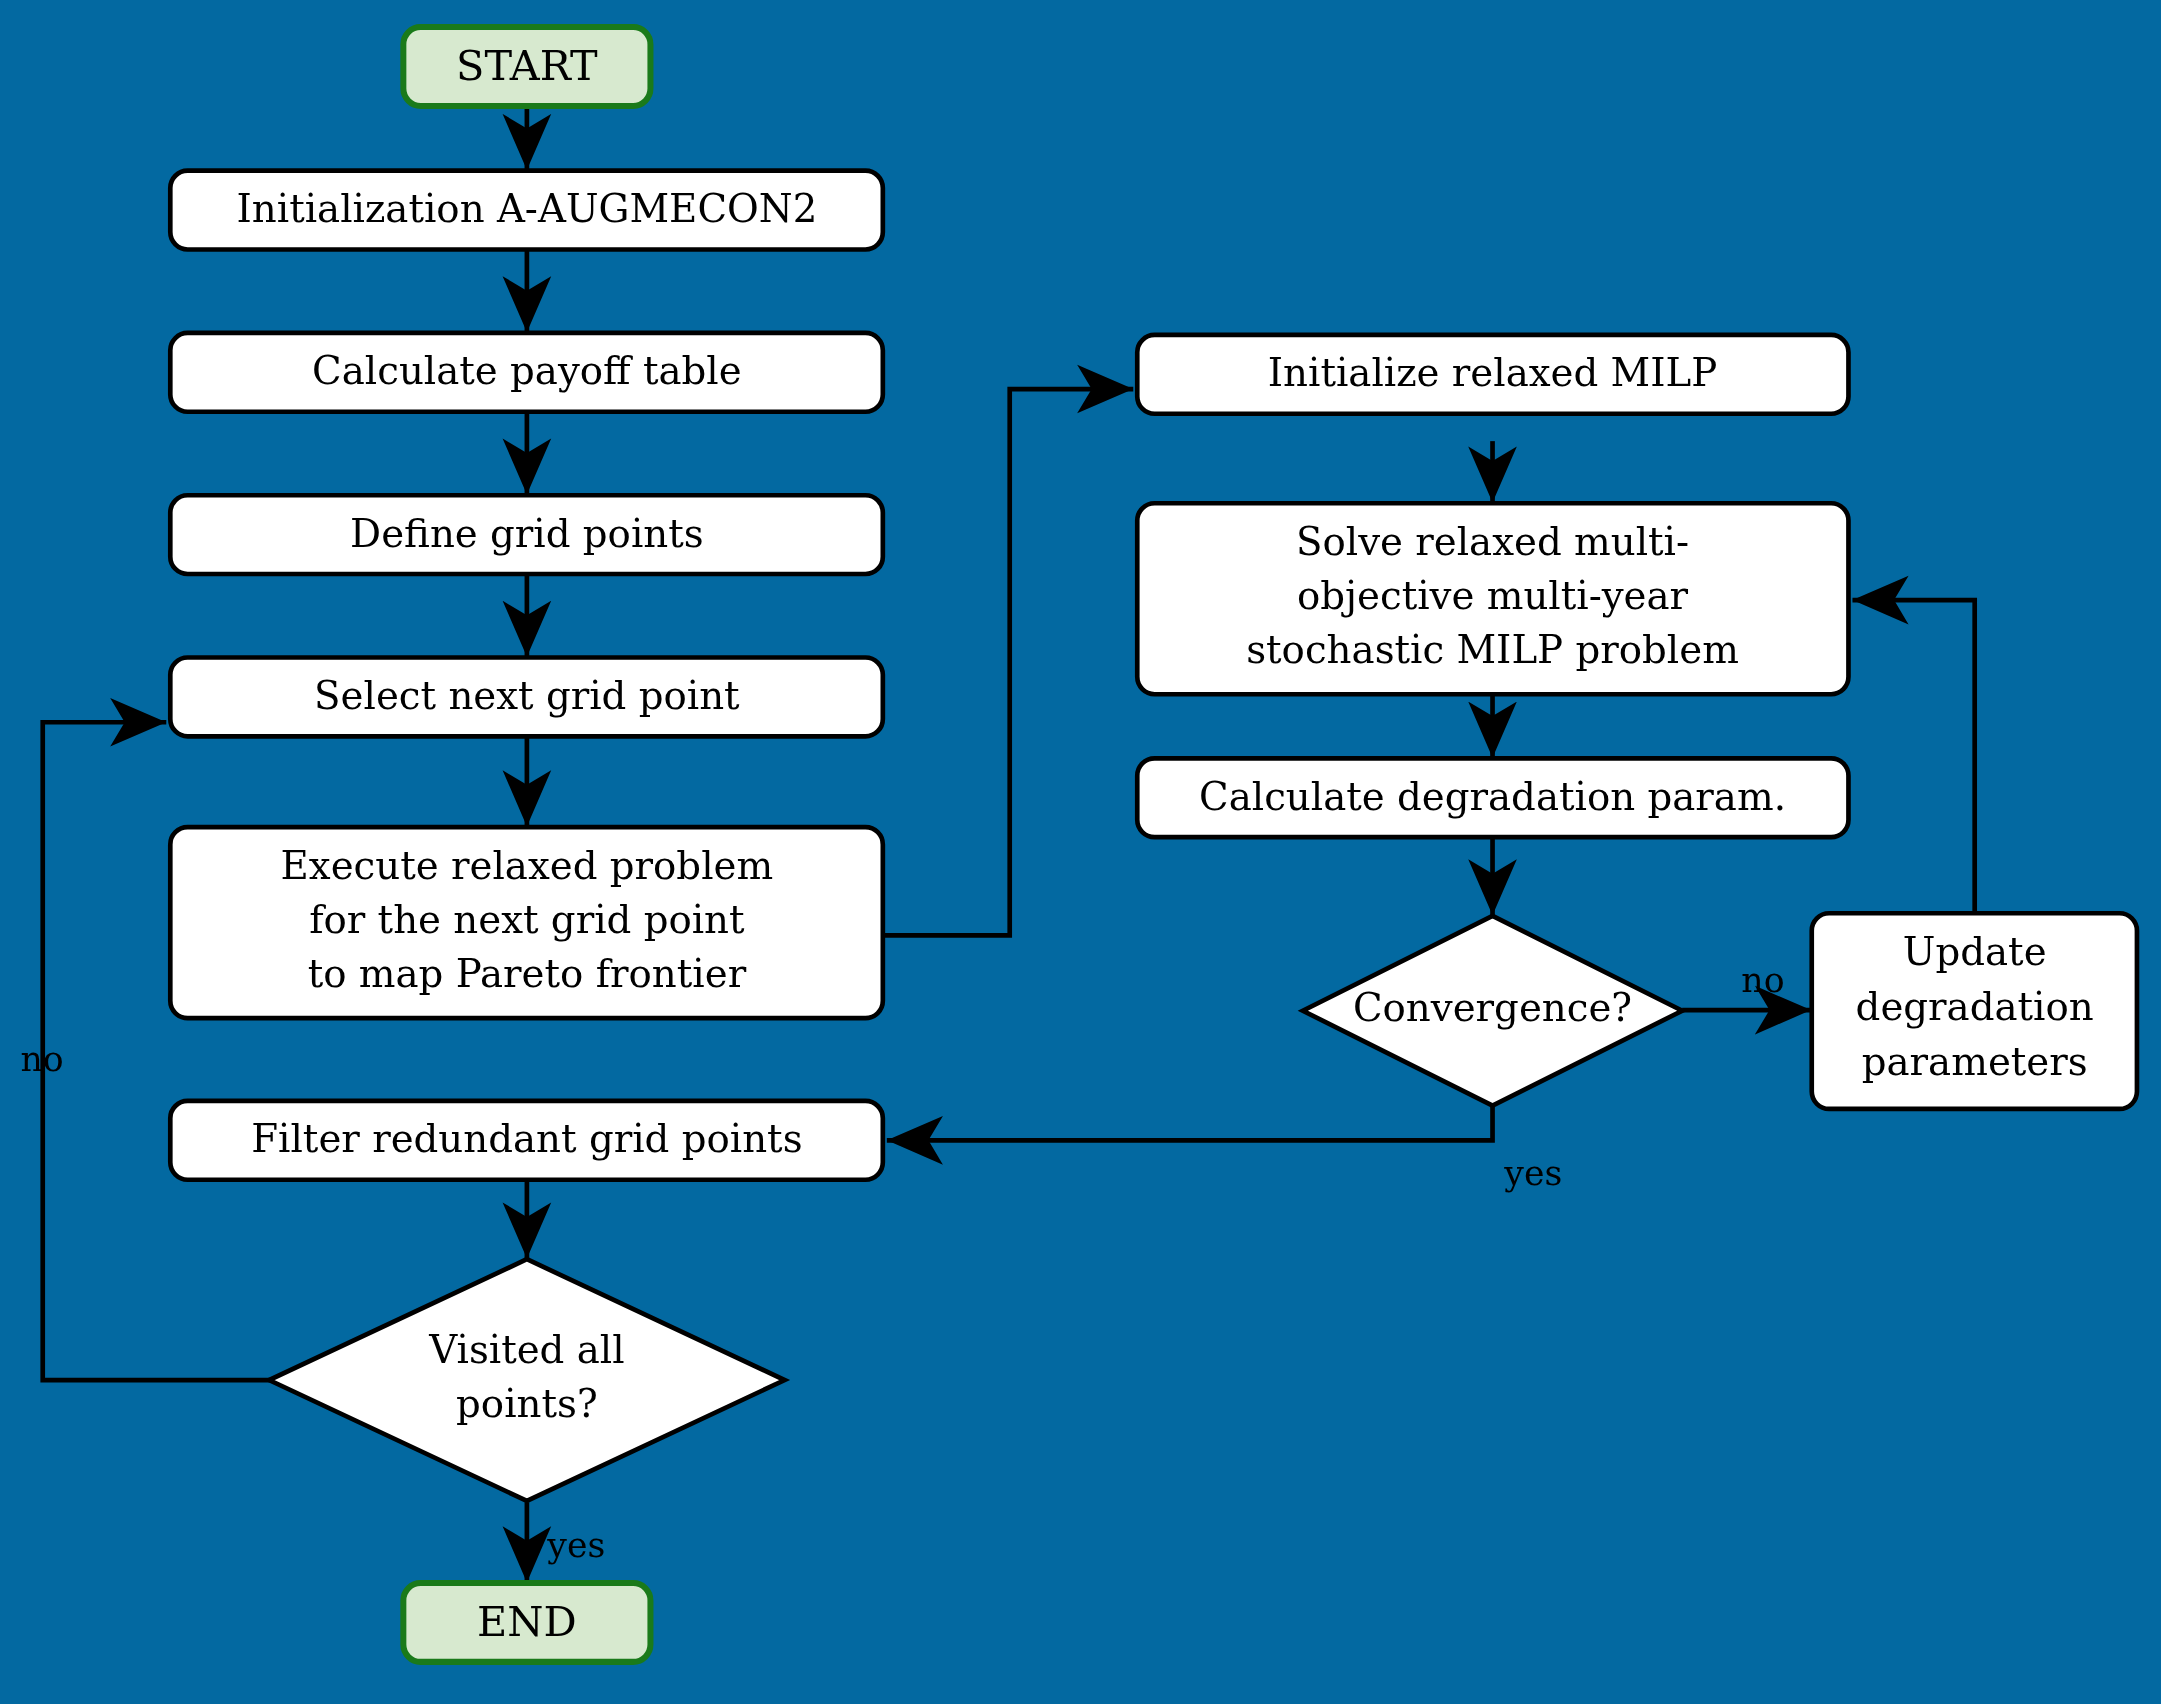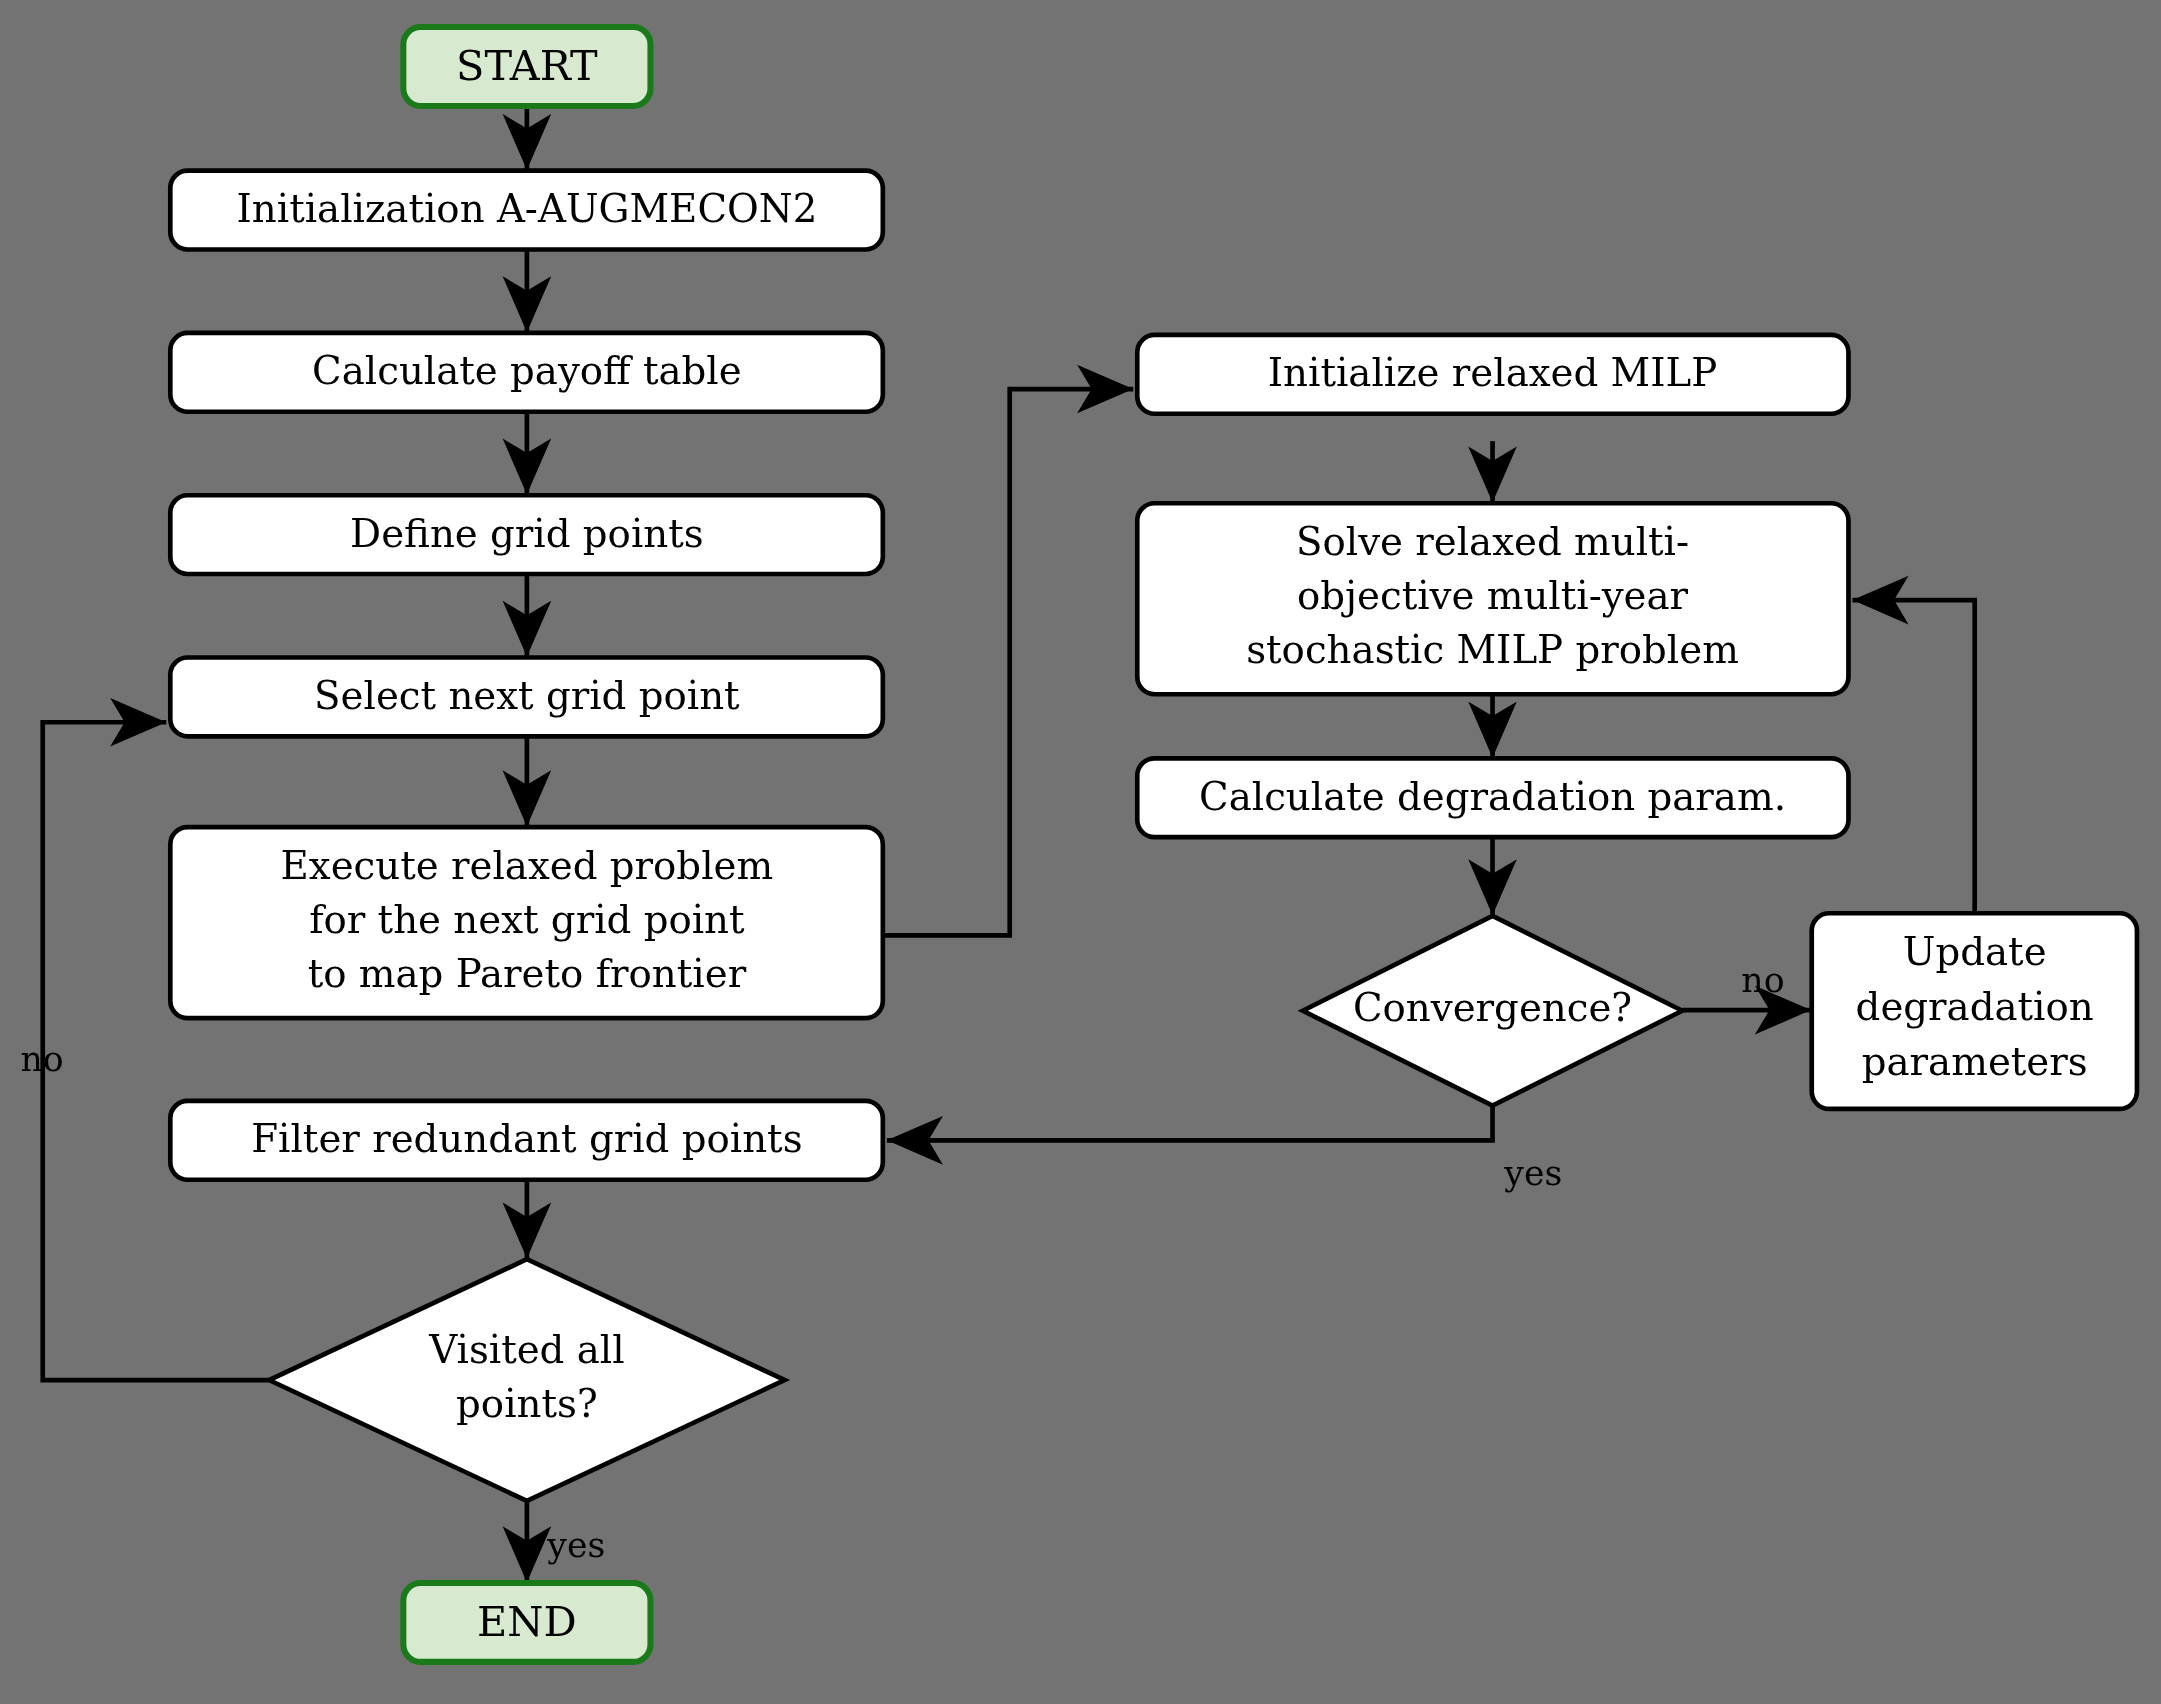--- a/index.html
+++ b/index.html
@@ -11,21 +11,21 @@
   body {
     width: 2161px;
     height: 1705px;
     font-family: "DejaVu Serif", "Liberation Serif", serif;
     overflow: hidden;
   }
   #flowchart-root {
     position: relative;
     width: 2161px;
     height: 1705px;
-    background: #737373;
+    background: #0369a1;
   }
   svg#flow-svg {
     position: absolute;
     top: 0;
     left: 0;
     width: 2161px;
     height: 1705px;
     display: block;
   }
   .node-label {

